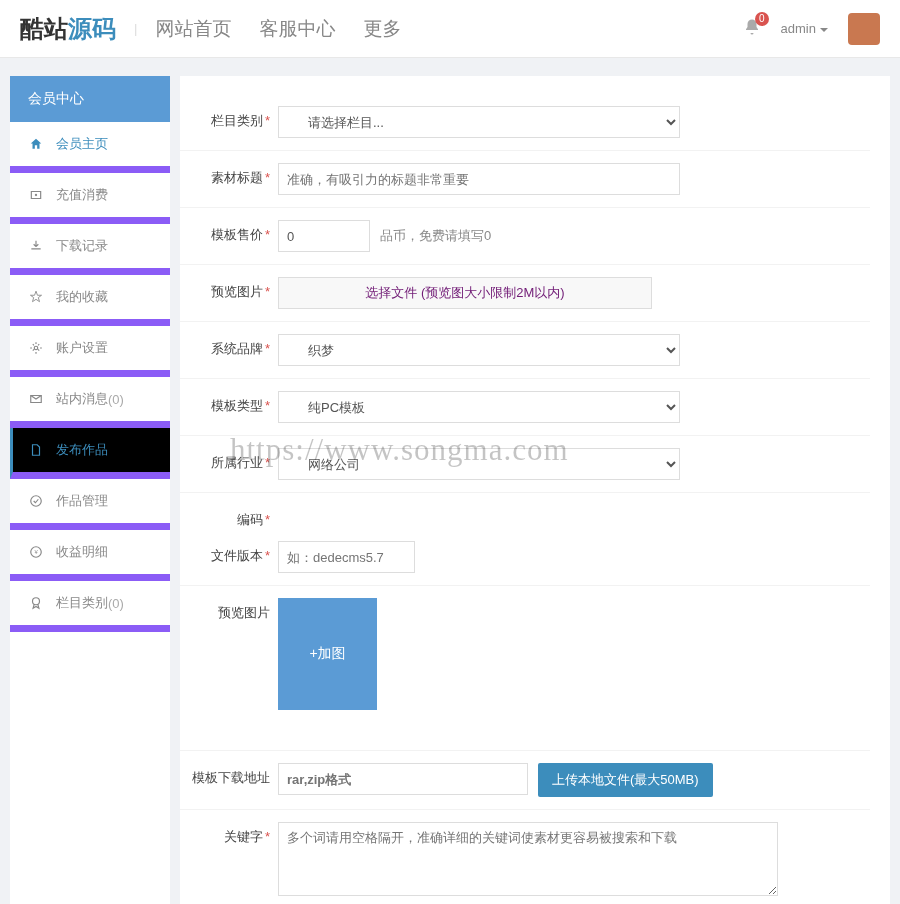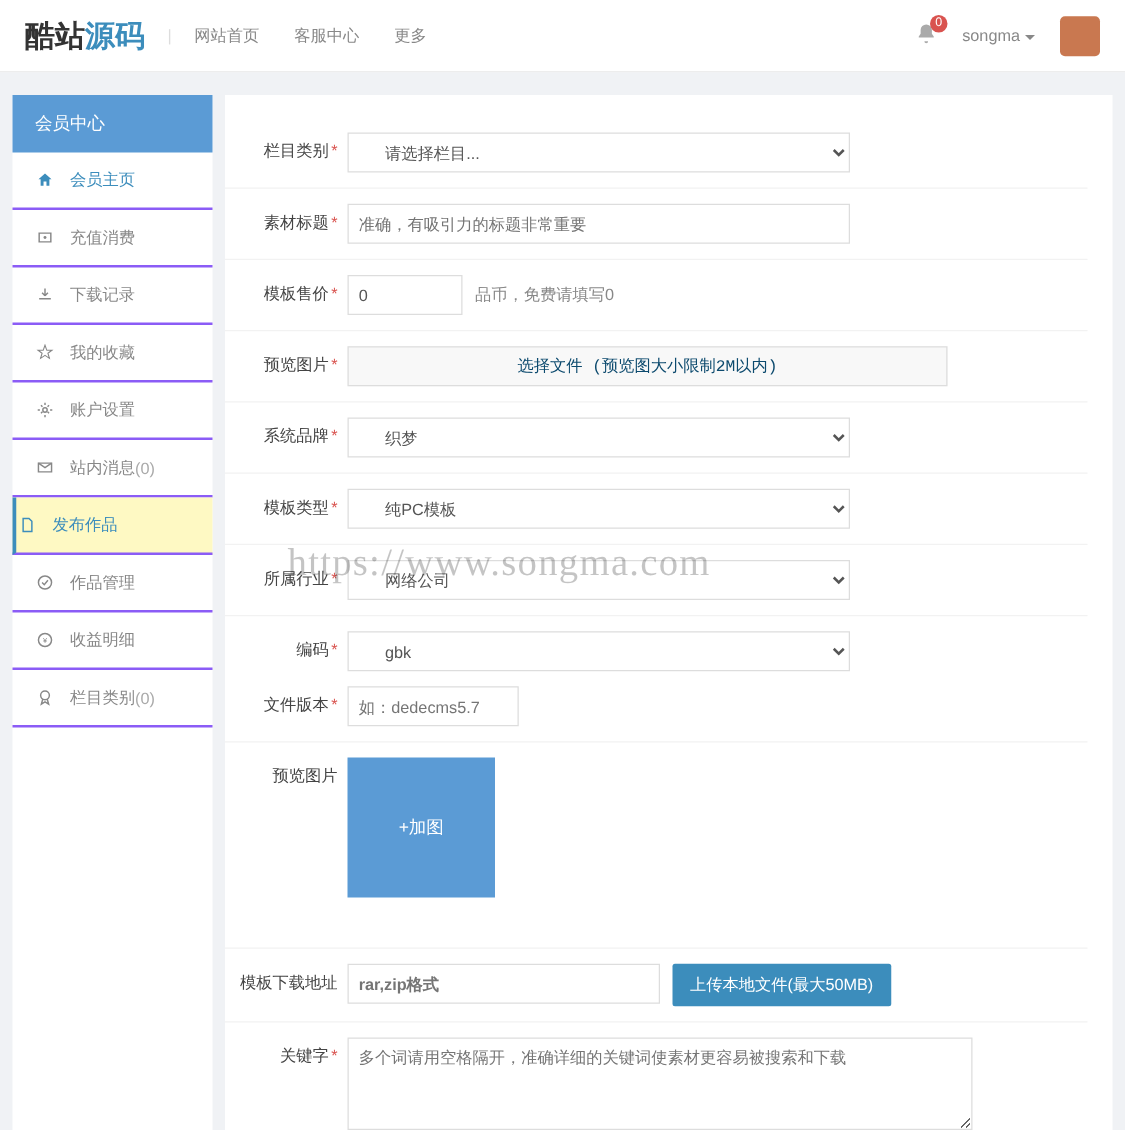--- a/index.html
+++ b/index.html
@@ -2,48 +2,48 @@
 <html><head>
 <meta charset="utf-8">
 <style>
 * { margin: 0; padding: 0; box-sizing: border-box; }
 body { font-family: "Microsoft YaHei", Arial, sans-serif; font-size: 13px; color: #666; background: #fff; }
 .header { height: 58px; border-bottom: 1px solid #e8e8e8; display: flex; align-items: center; padding: 0 20px; }
 .logo { font-size: 24px; font-weight: bold; }
 .logo .p1 { color: #333; }
 .logo .p2 { color: #3c8dbc; }
 .divider { color: #ddd; margin: 0 18px; }
-.nav-link { color: #888; font-size: 13px; margin-right: 28px; cursor: pointer; }
+.nav-link { color: #888; font-size: 19px; margin-right: 28px; cursor: pointer; }
 .header-right { margin-left: auto; display: flex; align-items: center; gap: 20px; }
 .bell { position: relative; cursor: pointer; }
 .bell svg { width: 18px; height: 18px; fill: #aaa; }
 .badge { position: absolute; top: -6px; right: -8px; background: #d9534f; color: #fff; font-size: 10px; border-radius: 8px; padding: 0 4px; line-height: 14px; }
 .user { color: #888; cursor: pointer; }
 .caret { display: inline-block; width: 0; height: 0; margin-left: 4px; vertical-align: middle; border-top: 4px solid #888; border-left: 4px solid transparent; border-right: 4px solid transparent; }
 .avatar { width: 32px; height: 32px; background: #c97850; border-radius: 4px; }
 .main { display: flex; background: #f0f2f5; padding: 18px 10px 0; min-height: 846px; }
 .sidebar { width: 160px; background: #fff; }
 .sidebar-header { background: #5b9bd5; color: #fff; padding: 14px 18px; font-size: 14px; }
-.sidebar-item { display: flex; align-items: center; padding: 13px 18px; color: #888; font-size: 13px; cursor: pointer; border-bottom: 2px solid #8b5cf6; }
-.sidebar-item.active { color: #3c8dbc; border-left: 3px solid #3c8dbc; padding-left: 1px; background: #fef9c3; }
+.sidebar-item { display: flex; align-items: center; padding: 13px 18px; color: #888; font-size: 13px; cursor: pointer; border-bottom: 7px solid #8b5cf6; }
+.sidebar-item.active { color: #3c8dbc; border-left: 3px solid #3c8dbc; padding-left: 15px; background: #000000; }
 .sidebar-item.highlight { color: #3c8dbc; }
 .sidebar-item .ico { width: 16px; height: 16px; margin-right: 12px; display: inline-flex; align-items: center; justify-content: center; }
 .sidebar-item .cnt { color: #aaa; }
 .content { flex: 1; background: #fff; margin-left: 10px; padding: 30px 20px 20px 0; position: relative; }
 .row { display: flex; align-items: flex-start; margin-bottom: 12px; border-bottom: 1px solid #f2f2f2; padding-bottom: 12px; }
 .row.nb { border-bottom: none; padding-bottom: 6px; margin-bottom: 6px; }
 .label { width: 90px; text-align: right; font-size: 13px; color: #444; padding-top: 6px; flex-shrink: 0; }
 .req { color: #d9534f; margin-left: 2px; }
 .field { flex: 1; margin-left: 8px; }
 select, input[type="text"], textarea { border: 1px solid #ddd; padding: 6px 8px; font-size: 13px; color: #555; font-family: inherit; background: #fff; }
 select { width: 100%; max-width: 402px; height: 32px; padding-left: 25px; }
 input[type="text"] { height: 32px; }
-.file-btn { width: 480px; height: 32px; border: 1px solid #ddd; background: #f8f8f8; display: flex; align-items: center; justify-content: center; color: #0c4a6e; cursor: pointer; font-family: Liberation Mono, monospace; }
+.file-btn { width: 374px; height: 32px; border: 1px solid #ddd; background: #f8f8f8; display: flex; align-items: center; justify-content: center; color: #701a75; cursor: pointer; }
 .hint { color: #888; font-size: 13px; margin-left: 10px; line-height: 32px; }
-.img-upload { width: 118px; height: 112px; background: #5b9bd5; color: #fff; display: flex; align-items: center; justify-content: center; font-size: 14px; cursor: pointer; }
+.img-upload { width: 99px; height: 112px; background: #5b9bd5; color: #fff; display: flex; align-items: center; justify-content: center; font-size: 14px; cursor: pointer; }
 .btn-blue { background: #3c8dbc; color: #fff; border: none; padding: 8px 14px; font-size: 13px; cursor: pointer; border-radius: 2px; }
 textarea { width: 100%; max-width: 500px; resize: vertical; }
 .watermark { position: absolute; top: 356px; left: 50px; font-size: 31px; color: rgba(0,0,0,0.23); font-family: Georgia, serif; pointer-events: none; letter-spacing: 1px; }
 .ico svg { width: 14px; height: 14px; fill: currentColor; }
 </style>
 </head>
 <body>
 
 <div class="header">
   <div class="logo">
@@ -54,21 +54,21 @@
   <span class="nav-link">客服中心</span>
   <span class="nav-link">更多</span>
   <div class="header-right">
     <div class="bell">
       <svg viewBox="0 0 24 24">
           <path d="M12 2a6 6 0 0 0-6 6v4l-2 3v1h16v-1l-2-3V8a6 6 0 0 0-6-6zm0 20a2 2 0 0 0 2-2h-4a2 2 0 0 0 2 2z"></path>
         </svg>
       <span class="badge">0</span>
     </div>
     <div class="user">
-      <span>songma</span><span class="caret"></span>
+      <span>admin</span><span class="caret"></span>
     </div>
     <div class="avatar"></div>
   </div>
 </div>
 
 <div class="main">
   <div class="sidebar">
     <div class="sidebar-header">会员中心</div>
     <div id="sidebar-items">
         <div class="sidebar-item highlight">
@@ -201,21 +201,20 @@
     </div>
 
     <div class="row">
       <div class="label"><span>所属行业</span><span class="req">*</span></div>
       <div class="field"><select><option>网络公司</option></select></div>
     </div>
 
 
     <div class="row nb">
       <div class="label"><span>编码</span><span class="req">*</span></div>
-      <div class="field"><select><option>gbk</option></select></div>
     </div>
 
     <div class="row">
       <div class="label"><span>文件版本</span><span class="req">*</span></div>
       <div class="field"><input type="text" style="width: 137px;" placeholder="如：dedecms5.7"></div>
     </div>
 
     <div class="row" style="padding-bottom:40px">
       <div class="label"><span>预览图片</span></div>
       <div class="field">

